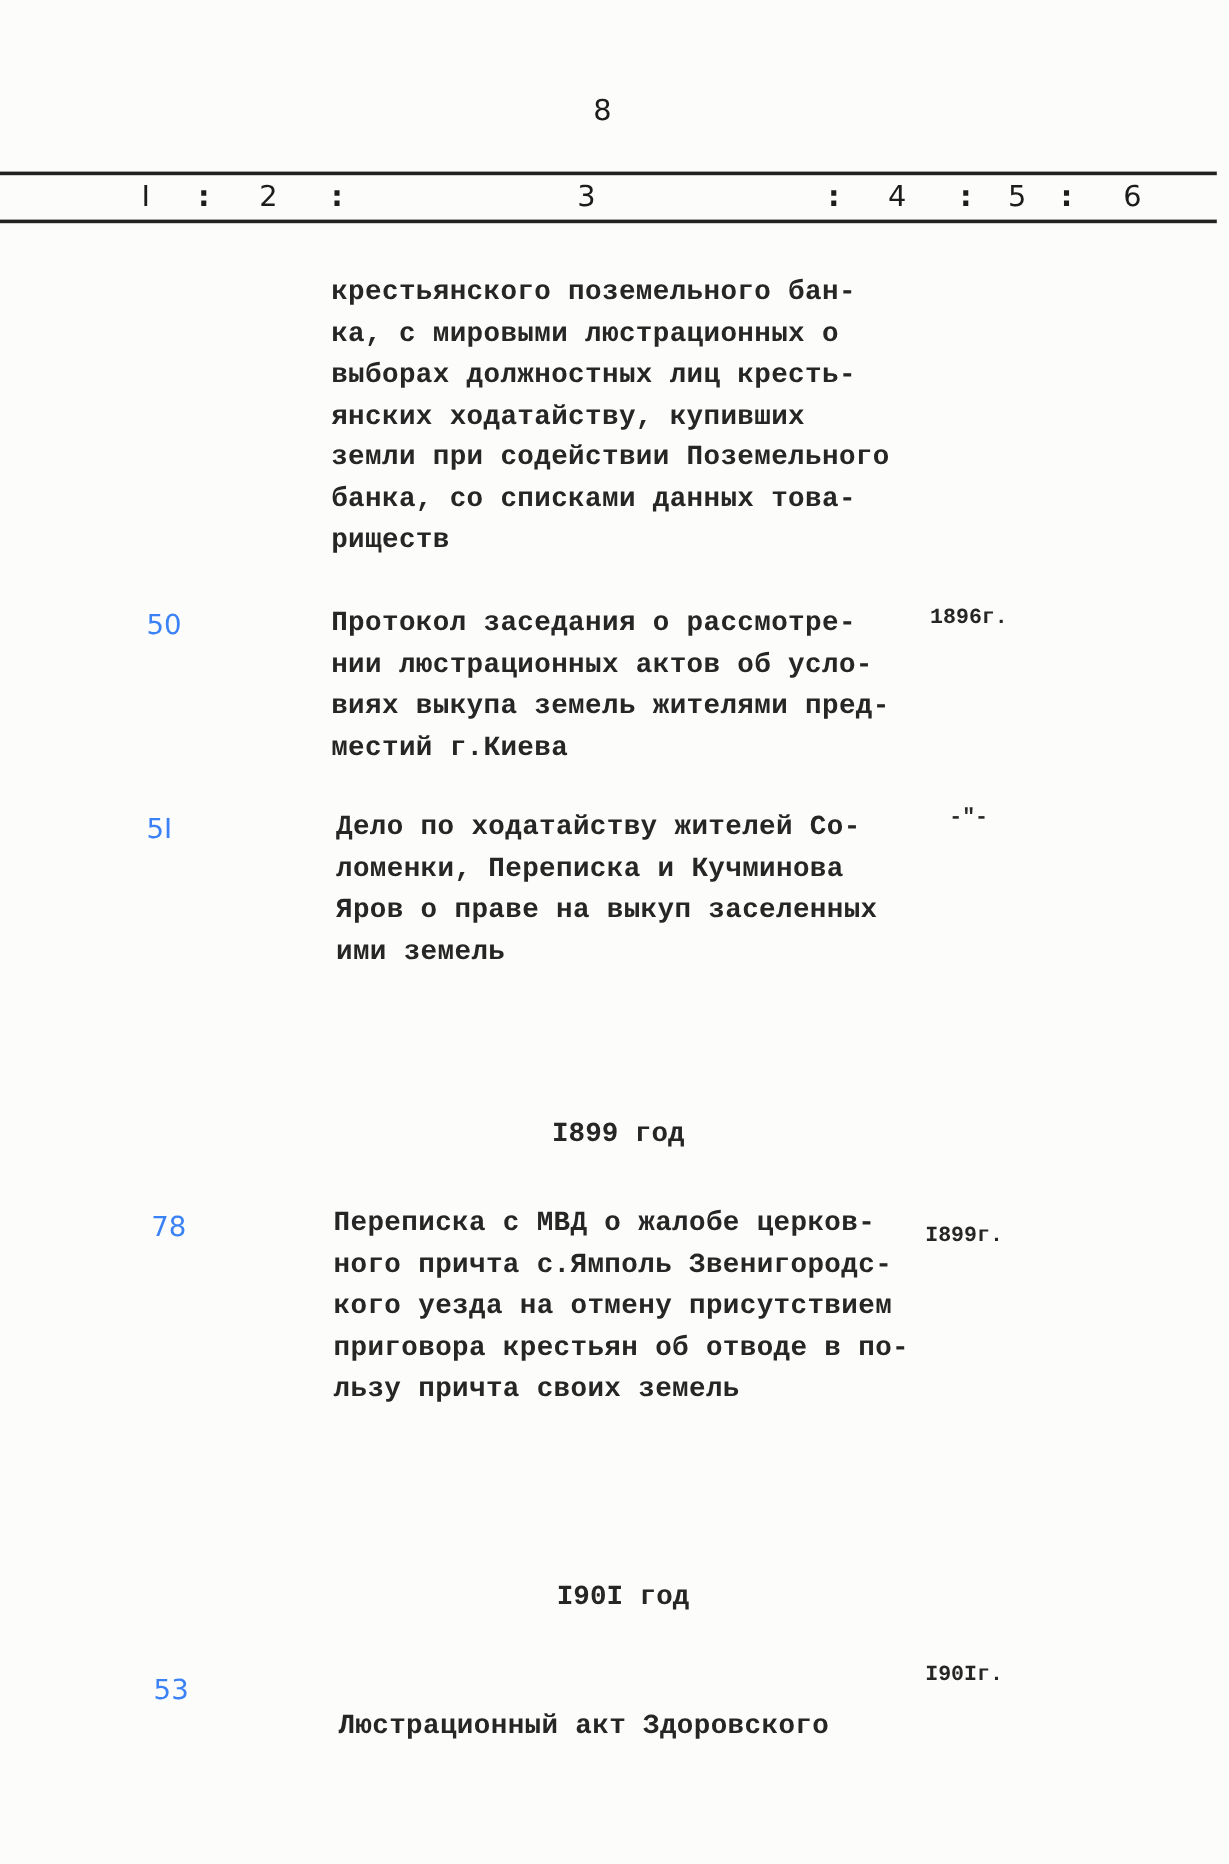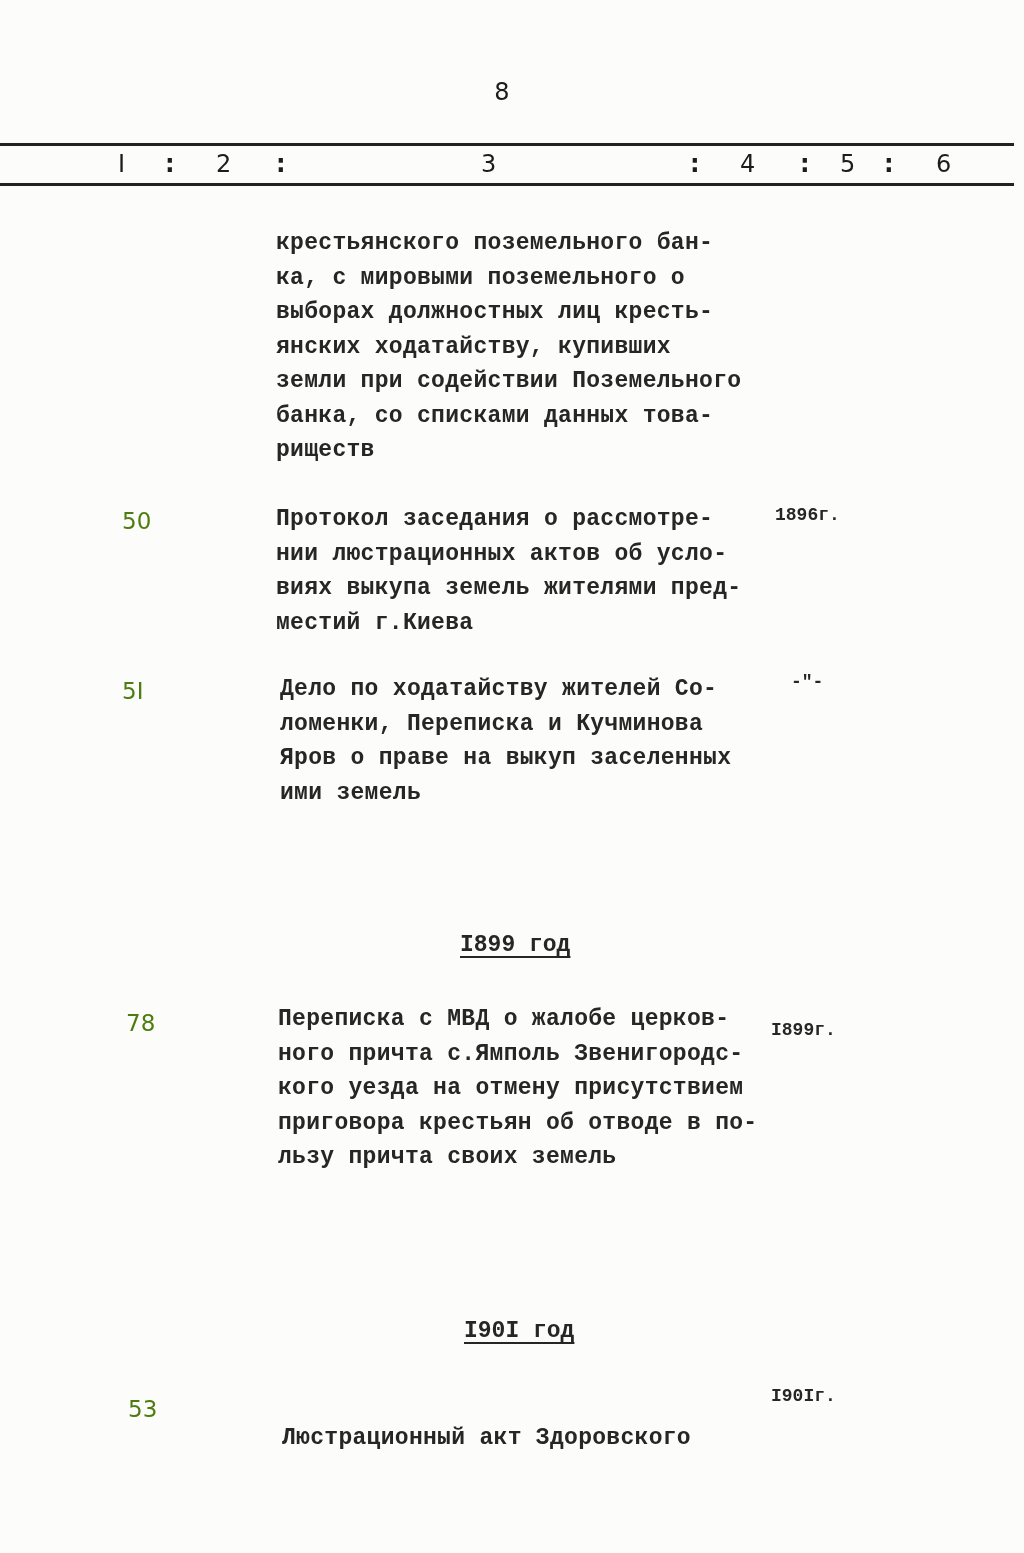--- a/index.html
+++ b/index.html
@@ -22,27 +22,27 @@
     position: absolute; top: 150px; font-family: "DejaVu Sans", sans-serif;
     font-size: 24px; line-height: 28px;
   }
   .sep { position: absolute; top: 150px; font-family: "DejaVu Sans", sans-serif; font-size: 24px; font-weight: bold; line-height: 28px; }
   .text-block {
     position: absolute; left: 276px; font-size: 23px; line-height: 34.5px;
     white-space: pre; letter-spacing: 0.3px; font-weight: bold; color: #262626;
   }
   .item-num {
     position: absolute; left: 122px; font-family: "DejaVu Sans", sans-serif;
-    font-size: 23px; color: #4d7c0f;
+    font-size: 23px; color: #3b82f6;
   }
   .item-date {
     position: absolute; font-size: 18px; font-weight: bold; color: #262626; margin-left: 43px;
   }
   .year-heading {
-    position: absolute; font-size: 23px; font-weight: bold; text-decoration: underline;
+    position: absolute; font-size: 23px; font-weight: bold; 
     text-underline-offset: 5px; text-decoration-thickness: 2px; color: #262626;
   }
 </style>
 </head>
 <body>
 
 <div class="page-number">8</div>
 
 <div class="rule top"></div>
 
@@ -56,21 +56,21 @@
   <span class="col-header" style="left:740px">4</span>
   <span class="sep" style="left:800px">:</span>
   <span class="col-header" style="left:840px">5</span>
   <span class="sep" style="left:884px">:</span>
   <span class="col-header" style="left:936px">6</span>
 </div>
 
 <div class="rule bottom"></div>
 
 <div class="text-block" style="top:226px"><span>крестьянского поземельного бан-</span>
-<span>ка, с мировыми поземельного о</span>
+<span>ка, с мировыми люстрационных о</span>
 <span>выборах должностных лиц кресть-</span>
 <span>янских ходатайству, купивших</span>
 <span>земли при содействии Поземельного</span>
 <span>банка, со списками данных това-</span>
 <span>риществ</span></div>
 
 <div>
   <span class="item-num" style="top:508px">50</span>
   <div class="text-block" style="top:502px"><span>Протокол заседания о рассмотре-</span>
 <span>нии люстрационных актов об усло-</span>

